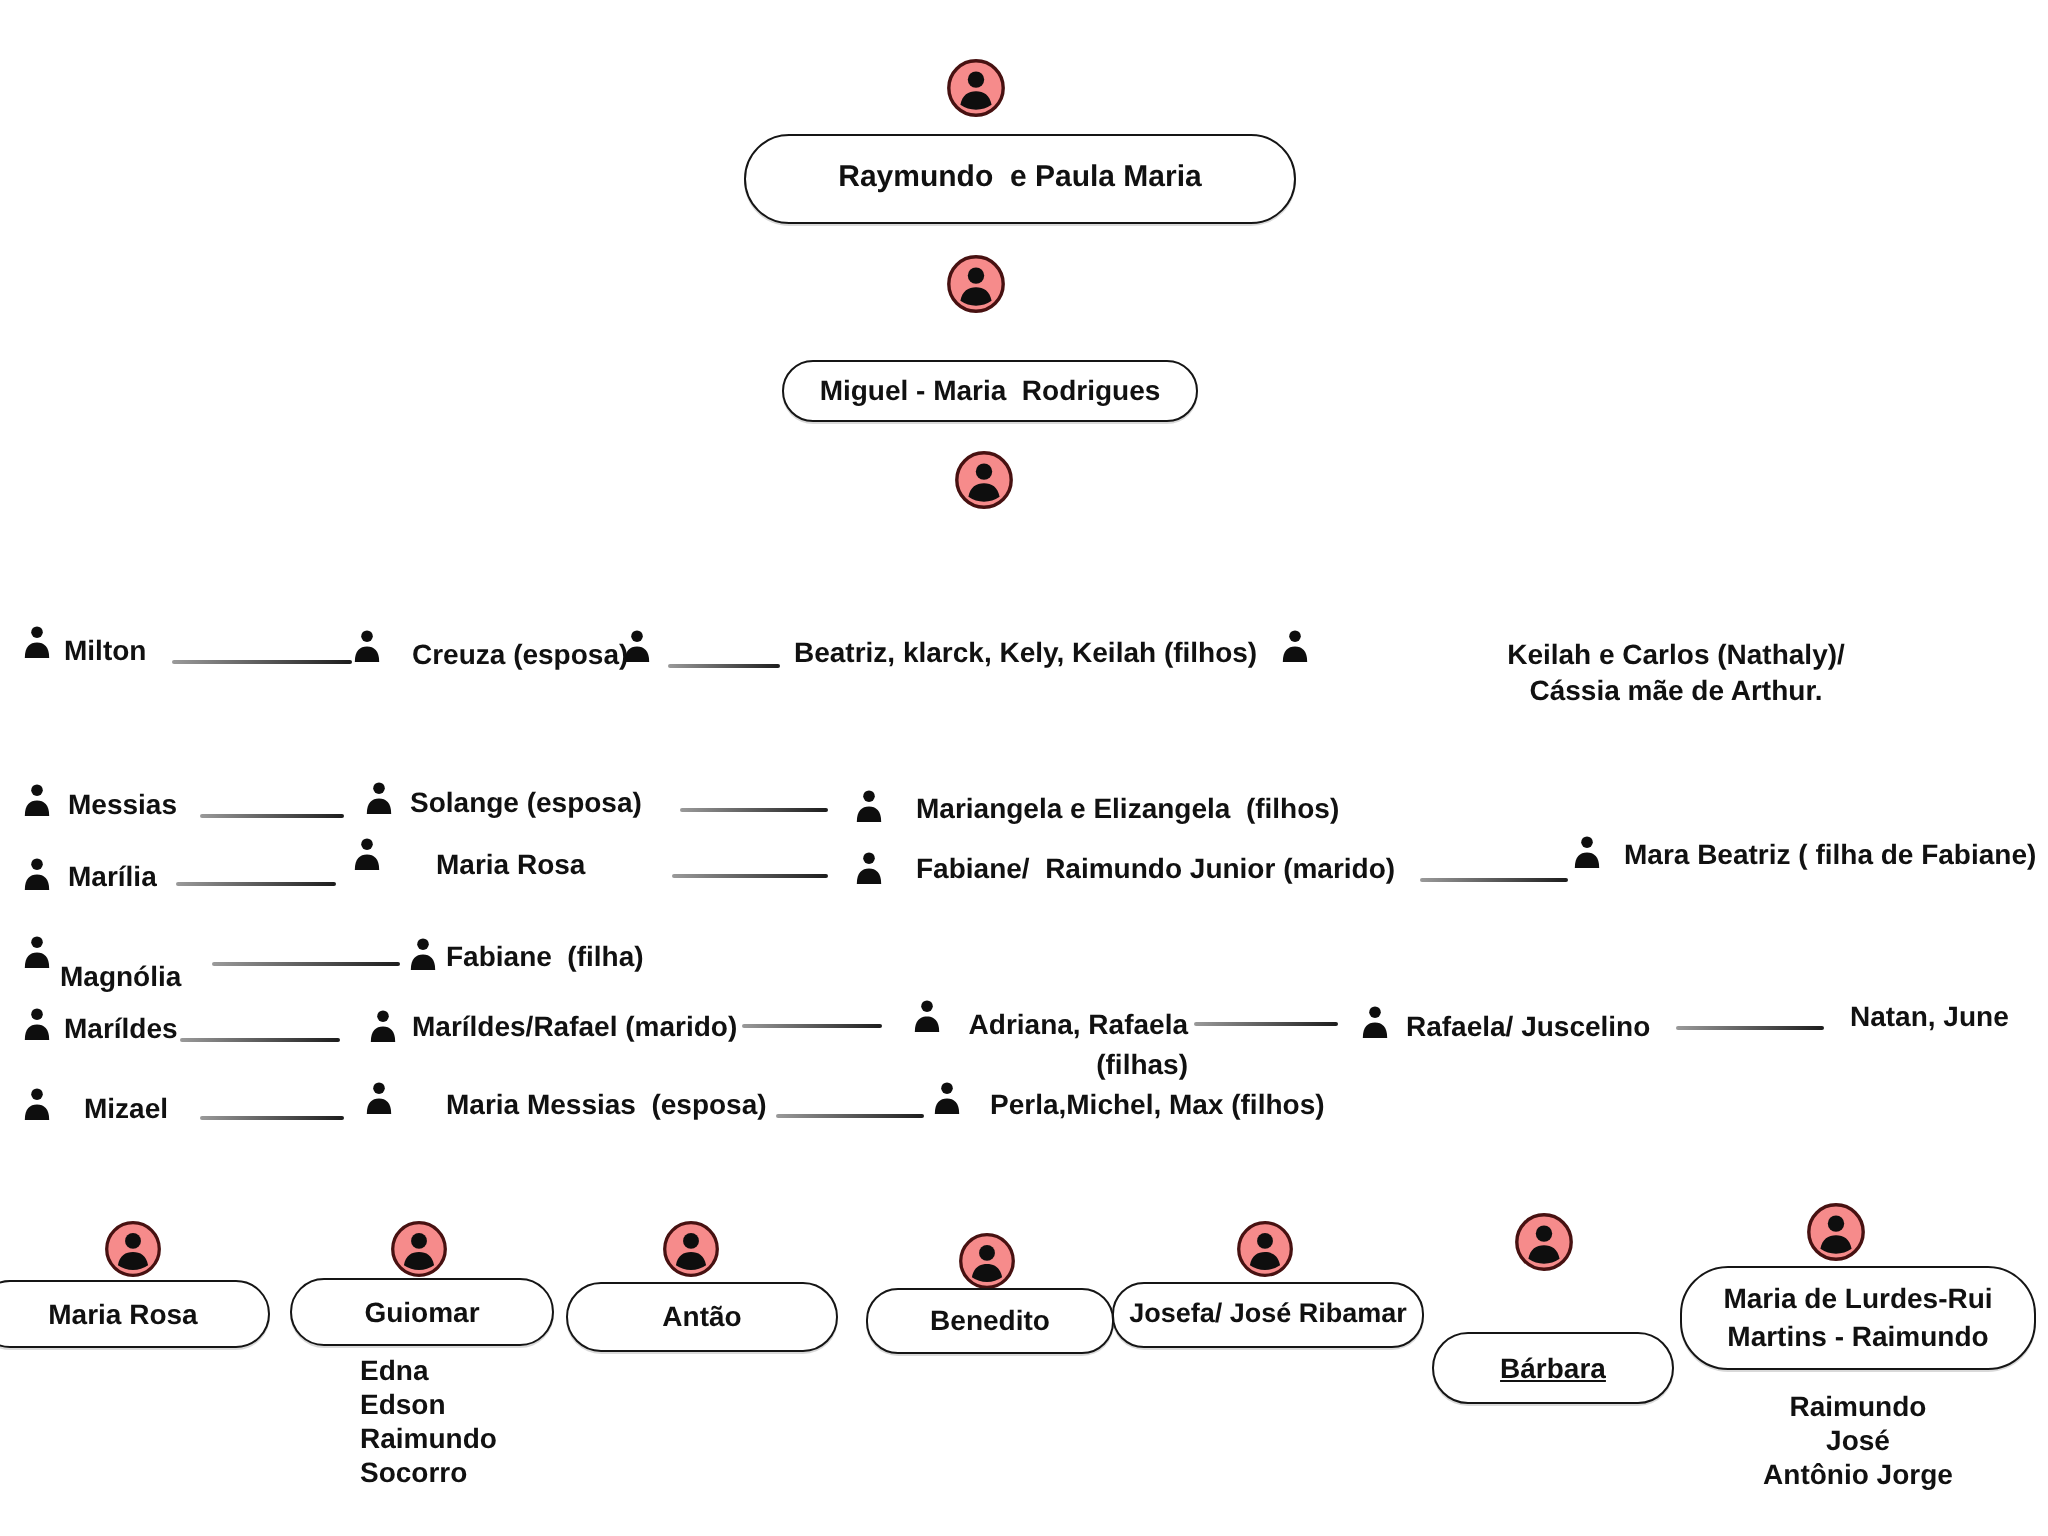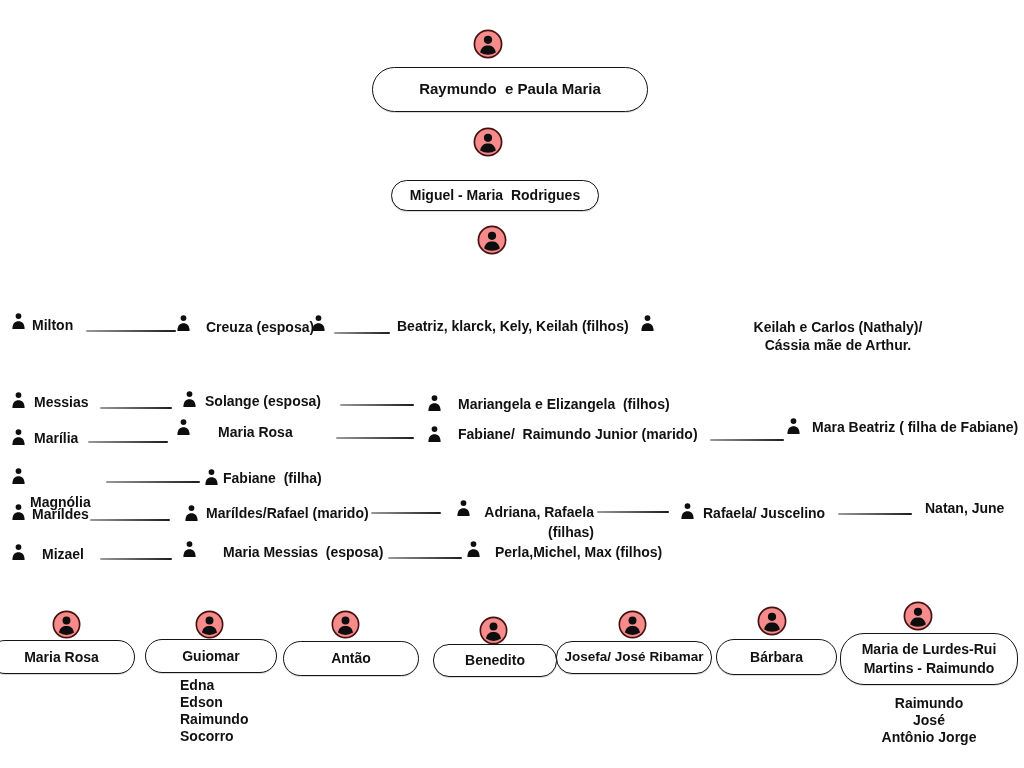--- a/index.html
+++ b/index.html
@@ -101,21 +101,21 @@
     <div class="line" style="width: 74px; left: 710px; top: 439px;"></div>
     <div class="person" style="left: 787px; top: 418px;"><svg width="13" height="16" viewBox="0 0 13 16">
         <circle cx="6.5" cy="3.1" r="2.9" fill="#0e0e0e"></circle>
         <path d="M0.4 16 c0 -5.6 2.6 -7.7 6.1 -7.7 s6.1 2.1 6.1 7.7 z" fill="#0e0e0e"></path>
       </svg></div>
     <div class="label left" style="left: 812px; top: 419px;">Mara Beatriz ( filha de Fabiane)</div>
     <div class="person" style="left: 12px; top: 468px;"><svg width="13" height="16" viewBox="0 0 13 16">
         <circle cx="6.5" cy="3.1" r="2.9" fill="#0e0e0e"></circle>
         <path d="M0.4 16 c0 -5.6 2.6 -7.7 6.1 -7.7 s6.1 2.1 6.1 7.7 z" fill="#0e0e0e"></path>
       </svg></div>
-    <div class="label left" style="left: 30px; top: 494px;">Magnólia</div>
+    <div class="label left" style="left: 30px; top: 480px;">Magnólia</div>
     <div class="line" style="width: 94px; left: 106px; top: 481px;"></div>
     <div class="person" style="left: 205px; top: 469px;"><svg width="13" height="16" viewBox="0 0 13 16">
         <circle cx="6.5" cy="3.1" r="2.9" fill="#0e0e0e"></circle>
         <path d="M0.4 16 c0 -5.6 2.6 -7.7 6.1 -7.7 s6.1 2.1 6.1 7.7 z" fill="#0e0e0e"></path>
       </svg></div>
     <div class="label left" style="left: 223px; top: 470px;">Fabiane  (filha)</div>
     <div class="person" style="left: 12px; top: 504px;"><svg width="13" height="16" viewBox="0 0 13 16">
         <circle cx="6.5" cy="3.1" r="2.9" fill="#0e0e0e"></circle>
         <path d="M0.4 16 c0 -5.6 2.6 -7.7 6.1 -7.7 s6.1 2.1 6.1 7.7 z" fill="#0e0e0e"></path>
       </svg></div>
@@ -186,21 +186,21 @@
         <circle cx="15" cy="15" r="13.6" fill="#F68B8B" stroke="#471111" stroke-width="1.7"></circle>
         <circle cx="15" cy="10.8" r="4.1" fill="#0e0e0e"></circle>
         <path d="M7.2 23.4 c0.9 -5 4 -6.8 7.8 -6.8 s6.9 1.8 7.8 6.8 a13.6 13.6 0 0 1 -15.6 0 z" fill="#0e0e0e"></path>
       </svg></div>
     <div class="pill" style="width: 156px; height: 33px; border-radius: 16px; font-size: 13.5px; left: 556px; top: 641px;"><div class="">Josefa/ José Ribamar</div></div>
     <div class="avatar" style="left: 757px; top: 606px;"><svg width="30" height="30" viewBox="0 0 30 30">
         <circle cx="15" cy="15" r="13.6" fill="#F68B8B" stroke="#471111" stroke-width="1.7"></circle>
         <circle cx="15" cy="10.8" r="4.1" fill="#0e0e0e"></circle>
         <path d="M7.2 23.4 c0.9 -5 4 -6.8 7.8 -6.8 s6.9 1.8 7.8 6.8 a13.6 13.6 0 0 1 -15.6 0 z" fill="#0e0e0e"></path>
       </svg></div>
-    <div class="pill" style="width: 121px; height: 36px; border-radius: 18px; left: 716px; top: 639px;"><div class="">Bárbara</div></div>
+    <div class="pill" style="width: 121px; height: 36px; border-radius: 18px; left: 716px; top: 666px; text-decoration: underline;"><div class="">Bárbara</div></div>
     <div class="avatar" style="left: 903px; top: 601px;"><svg width="30" height="30" viewBox="0 0 30 30">
         <circle cx="15" cy="15" r="13.6" fill="#F68B8B" stroke="#471111" stroke-width="1.7"></circle>
         <circle cx="15" cy="10.8" r="4.1" fill="#0e0e0e"></circle>
         <path d="M7.2 23.4 c0.9 -5 4 -6.8 7.8 -6.8 s6.9 1.8 7.8 6.8 a13.6 13.6 0 0 1 -15.6 0 z" fill="#0e0e0e"></path>
       </svg></div>
     <div class="pill" style="width: 178px; height: 52px; border-radius: 24px; left: 840px; top: 633px;"><div class="">Maria de Lurdes-Rui</div><div class="">Martins - Raimundo</div></div>
     <div class="label center" style="width: 178px; line-height: 17px; left: 840px; top: 695px;"><div class="">Raimundo</div><div class="">José</div><div class="">Antônio Jorge</div></div>
   </div>
 
 </body></html>

